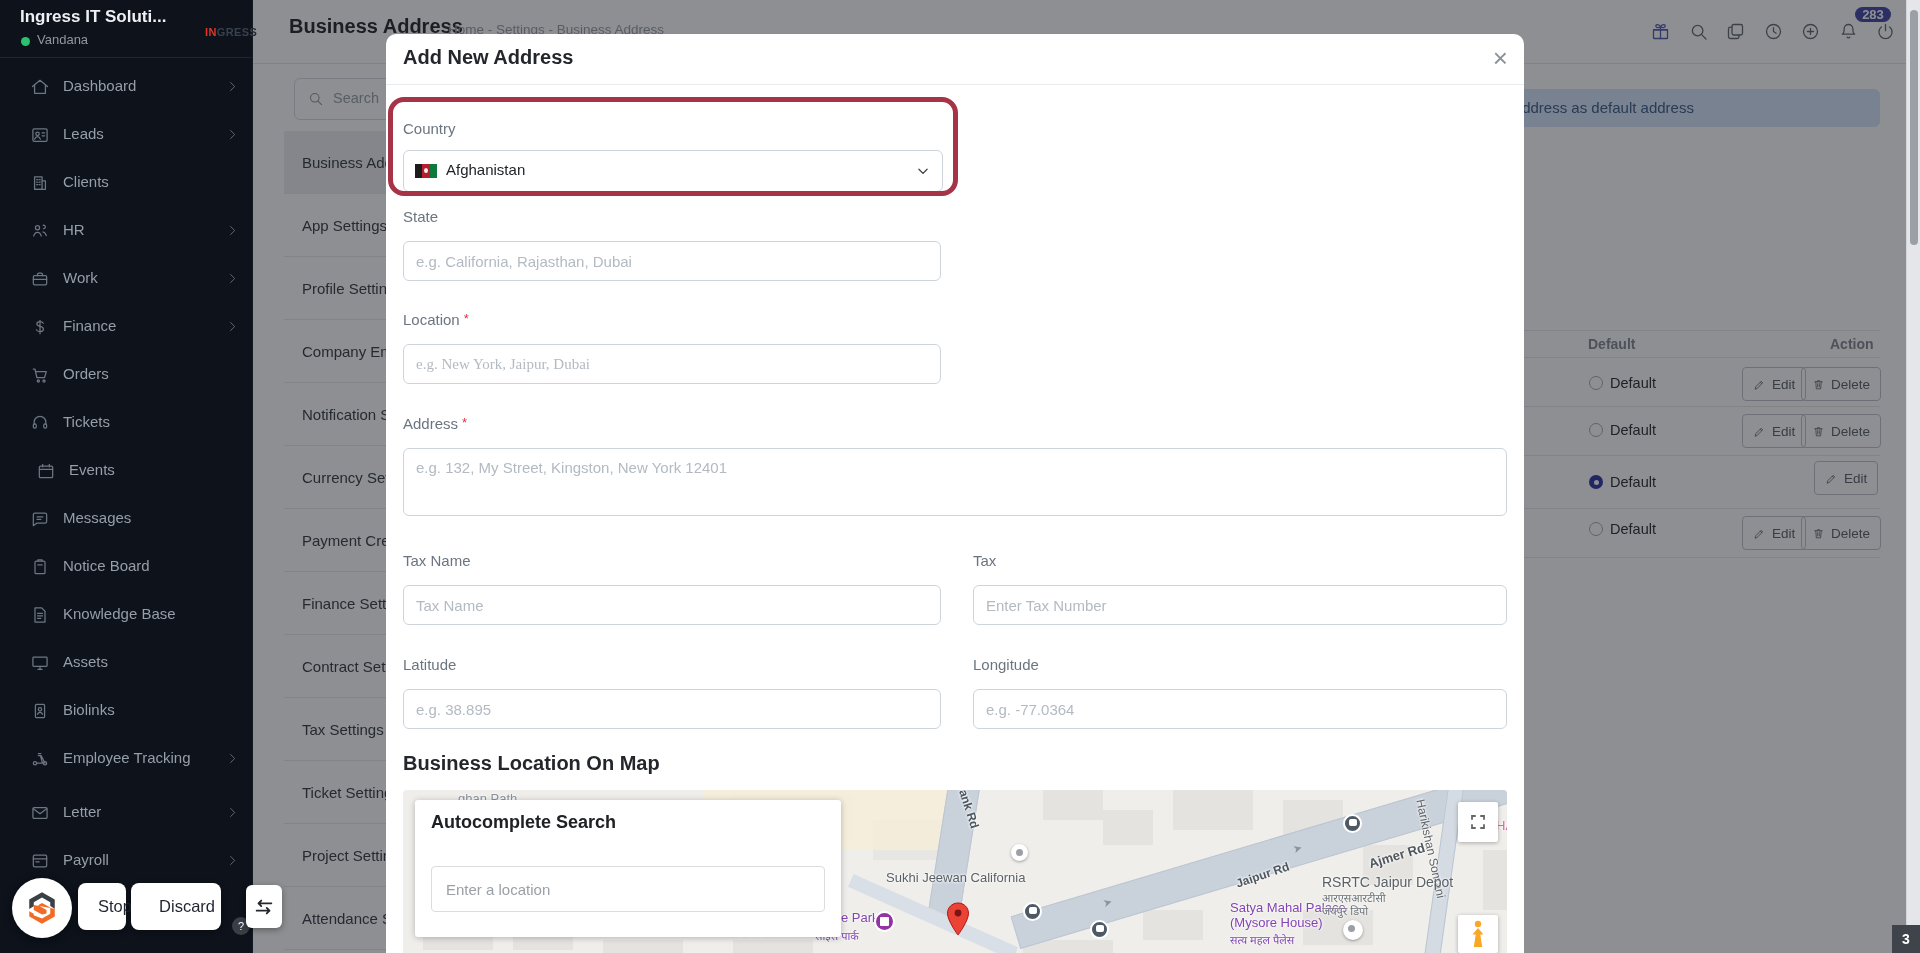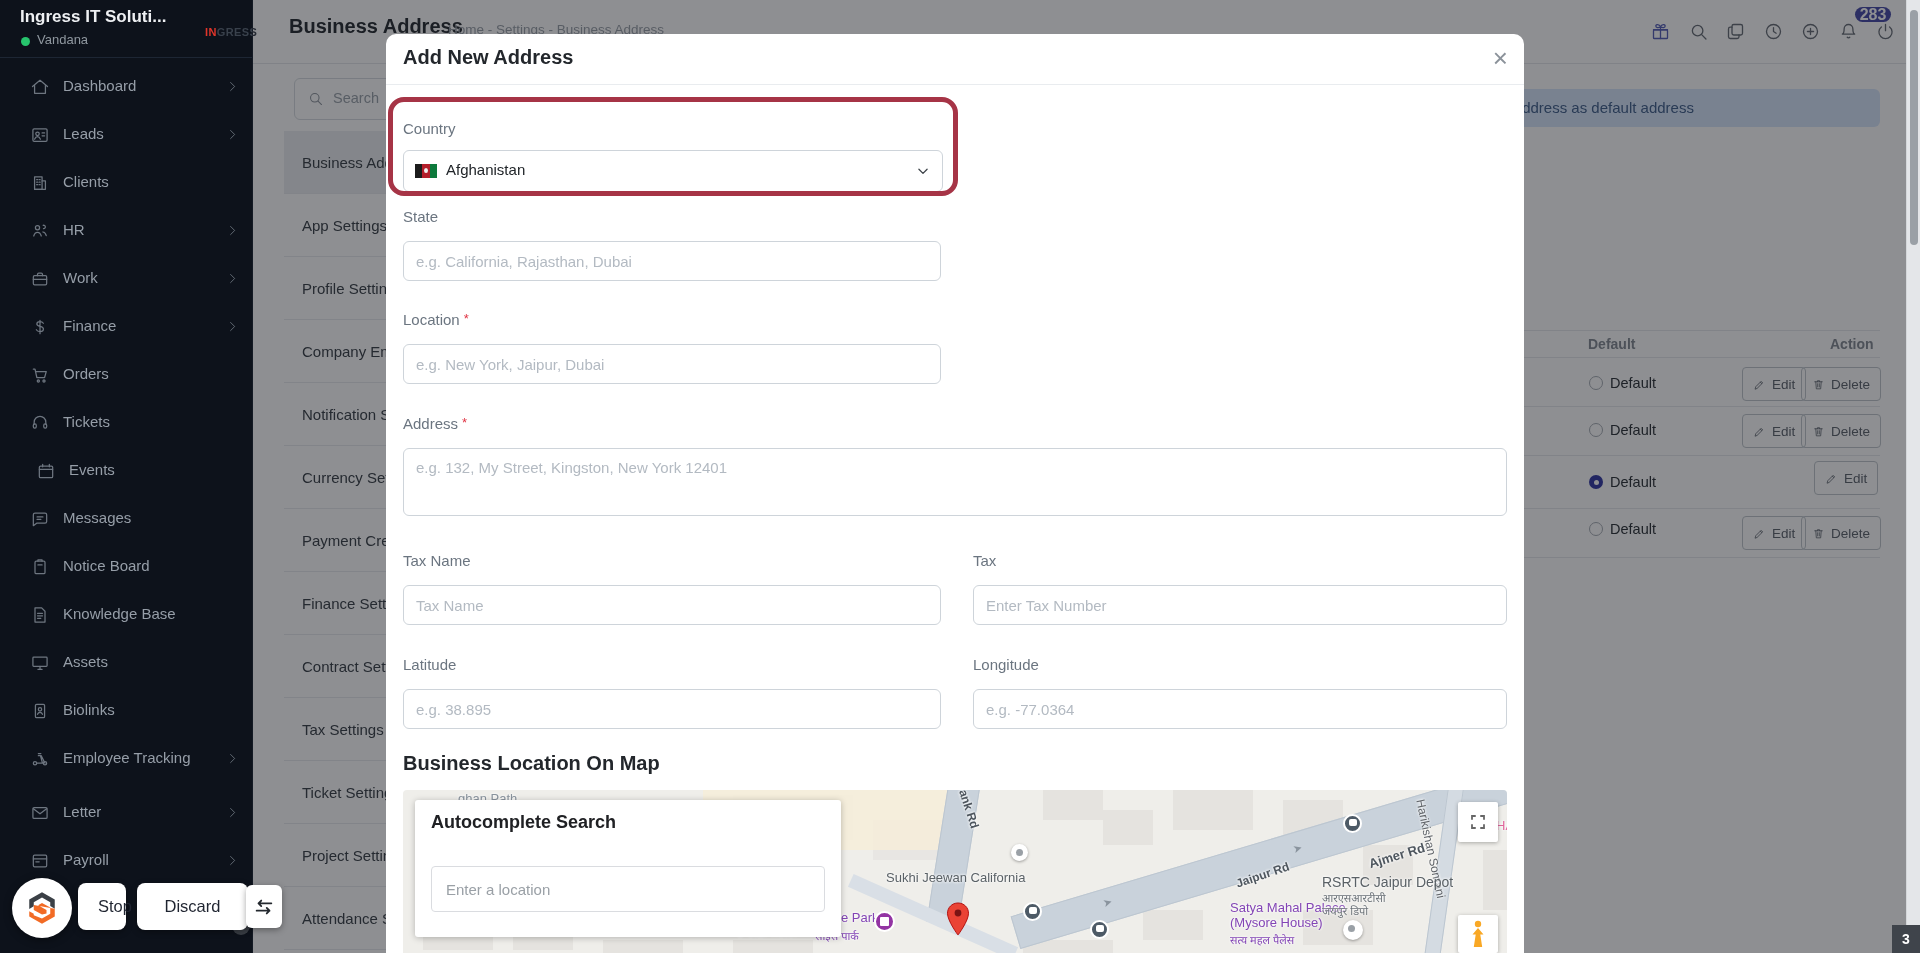--- a/index.html
+++ b/index.html
@@ -21,21 +21,21 @@
   .side-chev{position:absolute;left:226px;top:17px;width:13px;height:13px;color:#737b85;}
   .side-chev svg{width:13px;height:13px;display:block;}
 
   
   #main{position:absolute;left:252px;top:0;width:1668px;height:953px;background:#fff;}
   #page-title{position:absolute;left:37px;top:15px;font-size:20px;font-weight:700;color:#272c31;}
   #breadcrumb{position:absolute;left:196px;top:22px;font-size:13.5px;color:#9aa1a9;}
   #topbar-line{position:absolute;left:0;top:63px;width:1668px;height:1px;background:#e4e7ea;}
   .top-ic{position:absolute;top:21px;width:21px;height:21px;color:#676d75;cursor:pointer;}
   .top-ic svg{width:21px;height:21px;display:block;}
-  #bell-badge{position:absolute;left:1603px;top:7px;min-width:28px;height:15px;border-radius:8px;background:#474ba8;color:#fff;font-size:16px;font-weight:700;text-align:center;line-height:15px;padding:0 4px;}
+  #bell-badge{position:absolute;left:1603px;top:7px;min-width:28px;height:15px;border-radius:8px;background:#474ba8;color:#fff;font-size:13px;font-weight:700;text-align:center;line-height:15px;padding:0 4px;}
 
   #settings-search{position:absolute;left:42px;top:78px;width:250px;height:40px;border:1px solid #d7dce1;border-radius:6px;background:#fff;}
   #settings-search .mag{position:absolute;left:12px;top:11px;width:17px;height:17px;color:#8d949c;}
   #settings-search .mag svg{width:17px;height:17px;display:block;}
   #settings-search .ph{position:absolute;left:38px;top:11px;font-size:14.5px;color:#9aa2aa;}
   .set-row{position:absolute;left:32px;width:540px;height:63px;font-size:15px;color:#3a4148;line-height:63px;padding-left:18px;box-sizing:border-box;cursor:pointer;border-bottom:1px solid #e9ebee;white-space:nowrap;overflow:hidden;}
   .set-row.active{background:#edeff1;}
 
   #banner{position:absolute;left:893px;top:89px;width:735px;height:38px;background:#d8e7fc;border-radius:6px;color:#41608c;font-size:15px;line-height:38px;padding-left:137px;box-sizing:border-box;white-space:nowrap;overflow:hidden;}
   .tbl-head{position:absolute;top:336px;font-size:14px;font-weight:600;color:#848b93;}
@@ -490,21 +490,21 @@
           <svg viewBox="0 0 24 24" fill="none" stroke="currentColor" stroke-width="1.5" stroke-linecap="round" stroke-linejoin="round">
             <path d="M5 9l7 7 7-7" stroke-width="2.2"></path>
           </svg>
         </span>
     </div>
 
     <div class="f-label" style="left:17px;top:174px;">State</div>
     <input class="inp" style="left: 17px; top: 207px; width: 538px;" placeholder="e.g. California, Rajasthan, Dubai">
 
     <div class="f-label" style="left:17px;top:277px;"><span>Location</span><span class="req">*</span></div>
-    <input class="inp" style="left: 17px; top: 310px; width: 538px;" placeholder="e.g. New York, Jaipur, Dubai">
+    <input class="inp" style="left: 17px; top: 310px; width: 538px; font-family: Liberation Serif, serif;" placeholder="e.g. New York, Jaipur, Dubai">
 
     <div class="f-label" style="left:17px;top:381px;"><span>Address</span><span class="req">*</span></div>
     <textarea class="inp" style="left: 17px; top: 414px; width: 1104px; height: 68px;" placeholder="e.g. 132, My Street, Kingston, New York 12401"></textarea>
 
     <div class="f-label" style="left:17px;top:518px;">Tax Name</div>
     <input class="inp" style="left: 17px; top: 551px; width: 538px;" placeholder="Tax Name">
     <div class="f-label" style="left:587px;top:518px;">Tax</div>
     <input class="inp" style="left: 587px; top: 551px; width: 534px;" placeholder="Enter Tax Number">
 
     <div class="f-label" style="left:17px;top:622px;">Latitude</div>
@@ -593,21 +593,21 @@
   </div>
 
   <div id="help-dot">?</div>
   <div id="logo-circle" class="float">
     <svg width="36" height="36" viewBox="0 0 24 24">
       <path d="M12 1.5 3.5 6.4v6.2l3-1.7V8.1L12 5l5.5 3.1v2.5l3 1.9V6.4z" fill="#3b4046"></path>
       <path d="M20.5 12.5v5.1L12 22.5l-8.5-4.9v-3.4l3 1.7v0.9L12 19l5.5-3.1v-4.2l-5.5-3-2.6 1.5 5.6 3.2v2.3L12 16.4l-5.5-3.1V10z" fill="#f26b25"></path>
     </svg>
   </div>
   <button class="pill-btn float" style="left:78px;top:883px;width:48px;height:47px;padding-left:20px;">Stop</button>
-  <button class="pill-btn float" style="left:137px;top:883px;width:111px;height:47px;">Discard</button>
+  <button class="pill-btn float" style="left:131px;top:883px;width:90px;height:47px;text-align:right;">Discard</button>
   <button id="swap-btn" class="float">
     <svg viewBox="0 0 24 24" fill="none" stroke="currentColor" stroke-width="2" stroke-linecap="round" stroke-linejoin="round">
         <path d="M20 8H6M9 5 6 8l3 3"></path>
         <path d="M4 16h14M15 13l3 3-3 3"></path>
       </svg>
   </button>
 
   <div id="scrollbar">
       <div id="scroll-thumb"></div>
     </div>

